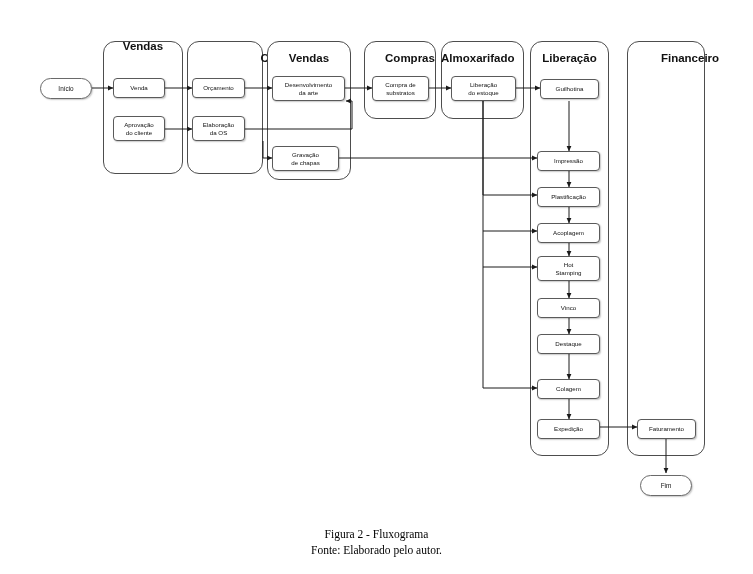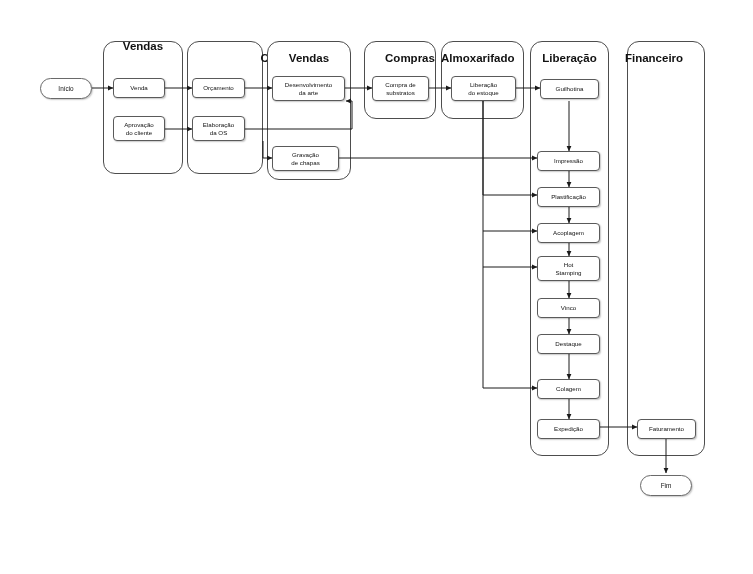--- a/index.html
+++ b/index.html
@@ -101,21 +101,21 @@
   <div class="lane" style="left:364px; top:41px; width:72px; height:78px;"></div>
   <div class="lane-title" style="left:364px; top:52px; width:72px;margin-left:10px;">Compras</div>
 
   <div class="lane" style="left:441px; top:41px; width:83px; height:78px;"></div>
   <div class="lane-title" style="left:441px; top:52px; width:72px;">Almoxarifado</div>
 
   <div class="lane" style="left:530px; top:41px; width:79px; height:415px;"></div>
   <div class="lane-title" style="left:530px; top:52px; width:79px;">Liberação</div>
 
   <div class="lane" style="left:627px; top:41px; width:78px; height:415px;"></div>
-  <div class="lane-title" style="left:621px; top:52px; width:66px;">Financeiro</div>
+  <div class="lane-title" style="left:657px; top:52px; width:66px;">Financeiro</div>
 
   <svg id="wires" viewBox="0 0 753 574">
     <defs>
       <marker id="arrow" markerWidth="6" markerHeight="6" refX="5" refY="3" orient="auto" markerUnits="strokeWidth">
         <path d="M0,0.6 L5.2,3 L0,5.4 z" fill="#1a1a1a"></path>
       </marker>
     </defs>
     <g stroke="#1a1a1a" stroke-width="1" fill="none" marker-end="url(#arrow)">
 
       <path d="M92,88 L113,88"></path>
@@ -196,14 +196,16 @@
   <div class="node" style="left:537px; top:223px; width:63px; height:20px;">Acoplagem</div>
   <div class="node" style="left:537px; top:256px; width:63px; height:25px; white-space:pre-line;">Hot
 Stamping</div>
   <div class="node" style="left:537px; top:298px; width:63px; height:20px;">Vinco</div>
   <div class="node" style="left:537px; top:334px; width:63px; height:20px;">Destaque</div>
   <div class="node" style="left:537px; top:379px; width:63px; height:20px;">Colagem</div>
   <div class="node" style="left:537px; top:419px; width:63px; height:20px;">Expedição</div>
 
   <div class="node" style="left:637px; top:419px; width:59px; height:20px;">Faturamento</div>
 
+  <div class="caption" style="top:528px;">Figura 2 - Fluxograma</div>
+  <div class="caption" style="top:544px;">Fonte: Elaborado pelo autor.</div>
 
 </div>
 
 </body></html>

